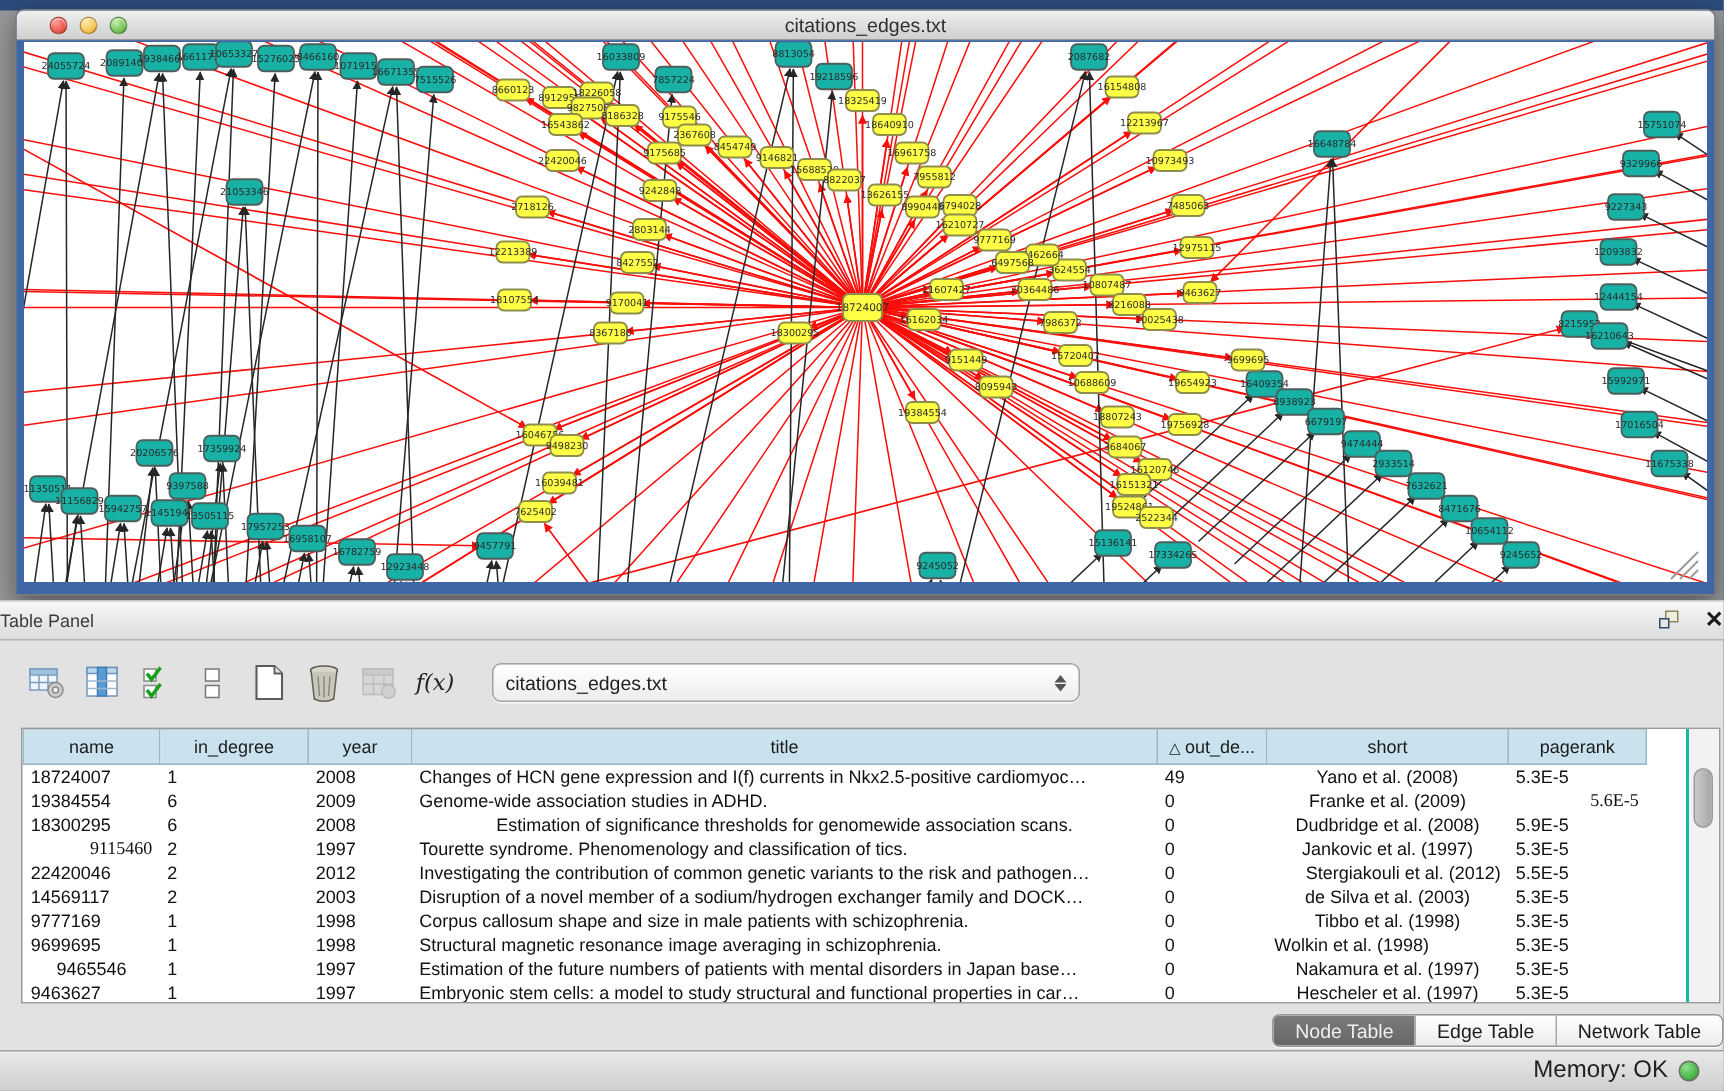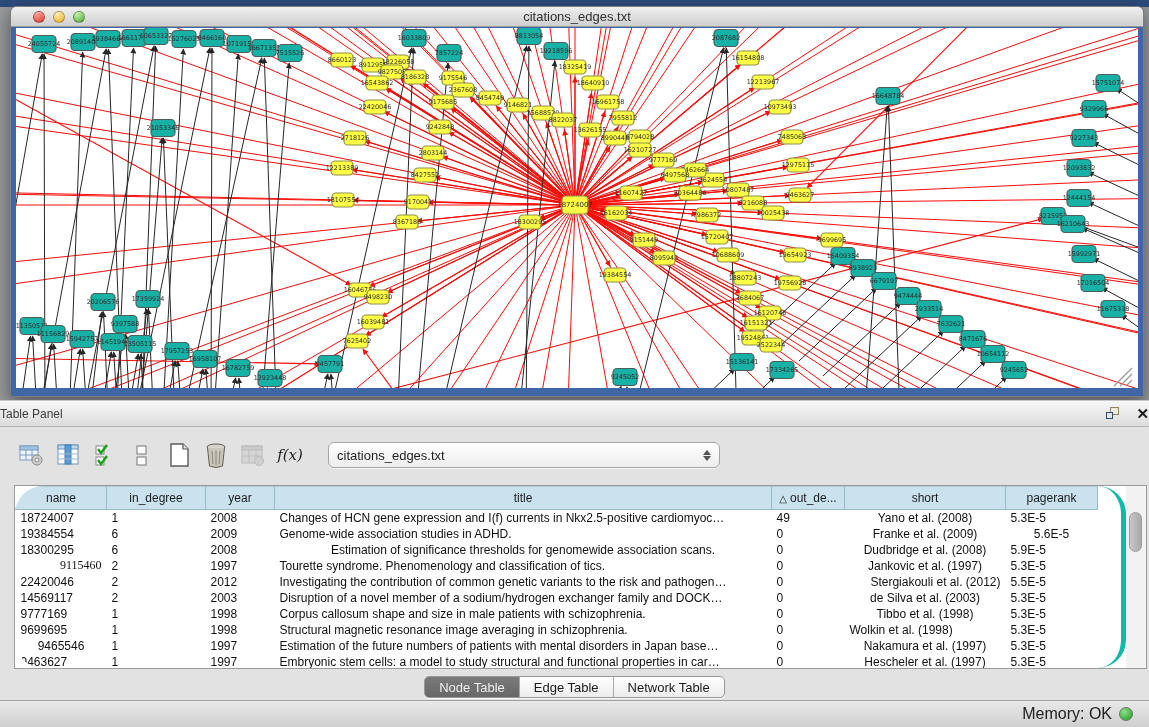--- a/index.html
+++ b/index.html
@@ -47,32 +47,32 @@
     background:linear-gradient(#ffffff,#ededed); display:flex; align-items:center;
     padding:0 8px; font-size:13px; color:#1f1f1f; box-shadow:0 1px 0 rgba(255,255,255,.7); }
   .chooser-val { flex:1; overflow:hidden; white-space:nowrap; }
   .stepper { display:flex; flex-direction:column; align-items:center; gap:1px; padding-left:6px; }
   .stepper i { width:0; height:0; border-left:4px solid transparent; border-right:4px solid transparent; }
   .stepper .up { border-bottom:5px solid #555; }
   .stepper .dn { border-top:5px solid #555; }
 
   .tblwrap { position:absolute; left:14px; top:85px; width:1133px; height:184px;
     border:1px solid #9b9b9b; background:#fff; display:flex; }
-  .tblarea { width:1112px; height:100%; overflow:hidden; border-right:5px solid #14b8a6;border-radius:28px; }
+  .tblarea { width:1112px; height:100%; overflow:hidden; border-right:2px solid #14b8a6; }
   table.grid { border-collapse:collapse; table-layout:fixed; width:1082px; font-size:12px; color:#111; }
   table.grid th { height:23px; background:#c9e2ee; border:1px solid #9db9c6; border-top:1px solid #b0c9d4;
     font-weight:normal; font-size:12px; color:#1c1c1c; text-align:center; overflow:hidden; white-space:nowrap; }
   table.grid td { height:16px; padding:0 5px; overflow:hidden; white-space:nowrap;
     text-overflow:clip; border:none; }
   .sortglyph { font-size:10px; margin-right:3px; }
   .vsb { width:20px; height:100%; background:#f2f2f2; position:relative; }
   .vsb-thumb { position:absolute; left:3px; top:26px; width:13px; height:40px;
     background:linear-gradient(90deg,#c9c9c9,#a8a8a8); border:1px solid #9c9c9c; border-radius:7px; }
 
-  .tabsrow { position:absolute; left:0; top:276px; width:100%; display:flex; justify-content:center; }
+  .tabsrow { position:absolute; left:0; top:276px; width:100%; display:flex; justify-content:flex-end; }
   .seg { display:flex; border:1px solid #979797; border-radius:5px; overflow:hidden; height:22px;
     background:linear-gradient(#ffffff,#ececec); box-shadow:0 1px 0 rgba(255,255,255,.8); }
   .seg .s { padding:0 14px; font-size:13px; color:#1b1b1b; display:flex; align-items:center;
     border-right:1px solid #a8a8a8; }
   .seg .s:last-child { border-right:none; }
   .seg .s.sel { background:linear-gradient(#7b7b7b,#676767); color:#efefef; }
 
   .statusbar { position:absolute; left:0; bottom:0; width:100%; height:27px;
     background:linear-gradient(#e9e9e9,#cfcfcf); border-top:1px solid #a2a2a2;
     display:flex; align-items:center; justify-content:flex-end; padding-right:16px; gap:7px; }
@@ -953,21 +953,21 @@
               <td style="text-align: center;">Yano et al. (2008)</td>
               <td style="text-align: left;">5.3E-5</td>
             </tr>
             <tr>
               <td style="text-align: left;">19384554</td>
               <td style="text-align: left;">6</td>
               <td style="text-align: left; margin-left: 36px;">2009</td>
               <td style="text-align: left;">Genome-wide association studies in ADHD.</td>
               <td style="text-align: left;">0</td>
               <td style="text-align: center;">Franke et al. (2009)</td>
-              <td style="text-align: center;">5.6E-5</td>
+              <td style="text-align: right; font-family: Liberation Serif, serif;">5.6E-5</td>
             </tr>
             <tr>
               <td style="text-align: left;">18300295</td>
               <td style="text-align: left;">6</td>
               <td style="text-align: left;">2008</td>
               <td style="text-align: center;">Estimation of significance thresholds for genomewide association scans.</td>
               <td style="text-align: left;">0</td>
               <td style="text-align: center;">Dudbridge et al. (2008)</td>
               <td style="text-align: left;">5.9E-5</td>
             </tr>

